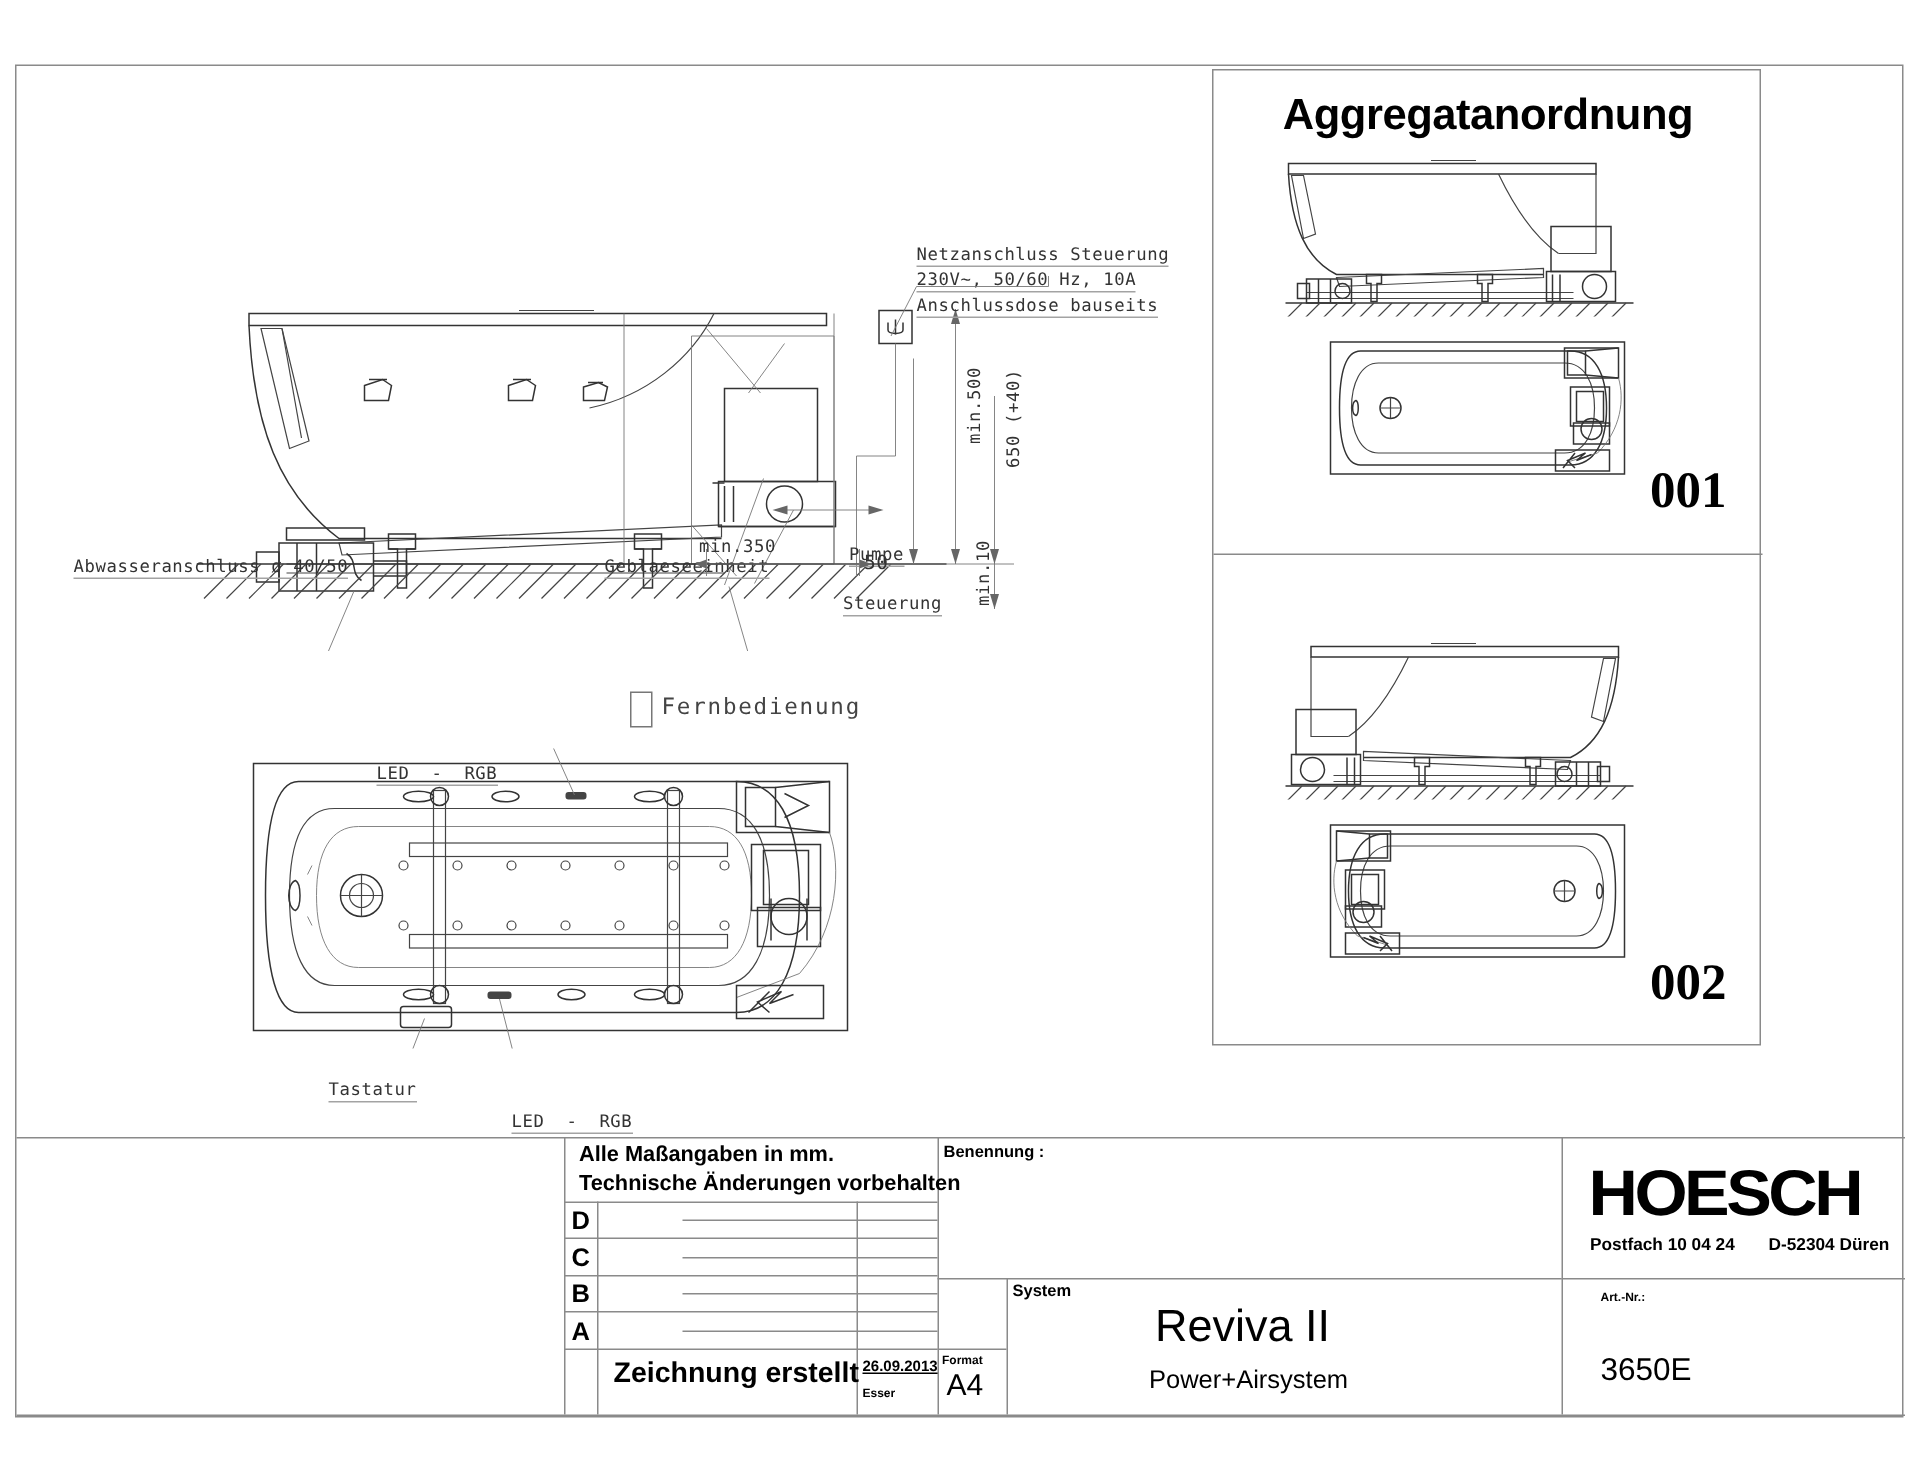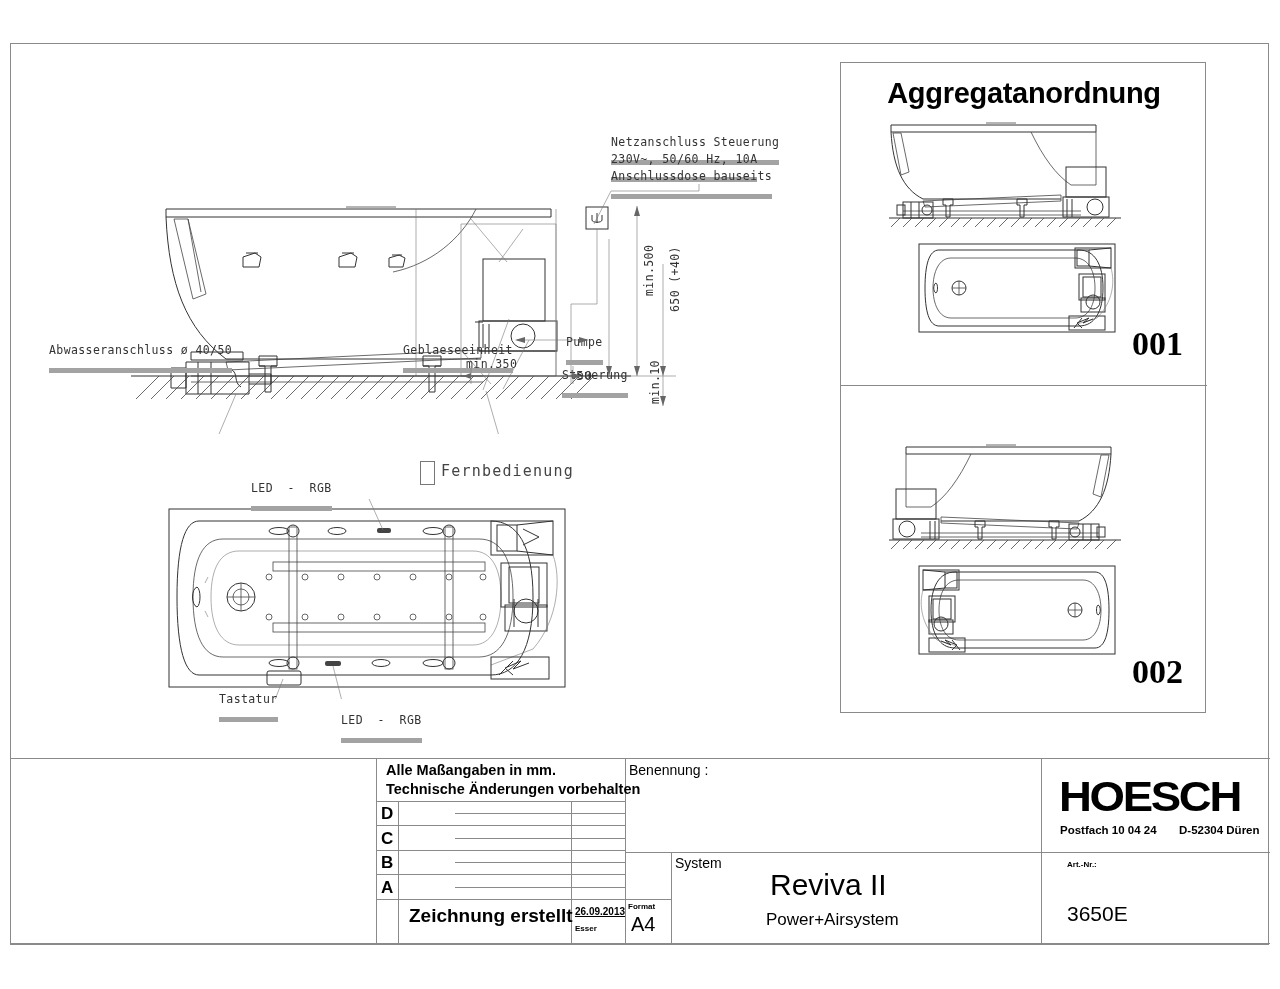--- a/index.html
+++ b/index.html
@@ -7,22 +7,22 @@
   body{width:1280px;height:989px;position:relative;overflow:hidden;
        font-family:"Liberation Sans",sans-serif;color:#000;}
 
   .sheet{position:absolute;left:10px;top:43px;width:1259px;height:902px;
          border:1.5px solid #8a8a8a;box-sizing:border-box;background:#fff;}
 
   
   .draw-area{position:absolute;left:0;top:0;width:1259px;height:714px;}
 
   
-  .agg-panel{position:absolute;left:797px;top:18px;width:366px;height:651px;
-             border:1.3px solid #8a8a8a;box-sizing:border-box;margin-left:32px;}
+  .agg-panel{position:absolute;left:797px;top:2px;width:366px;height:651px;
+             border:1.3px solid #8a8a8a;box-sizing:border-box;}
   .agg-title{position:absolute;left:0;top:14px;width:366px;text-align:center;
              font-size:29px;font-weight:700;letter-spacing:-0.3px;}
   .agg-divider{position:absolute;left:0;top:322px;width:366px;height:0;
                border-top:1.2px solid #8a8a8a;}
   .agg-num{position:absolute;font-size:34px;font-weight:700;right:22px;font-family:Liberation Serif, serif;}
   .agg-num.n1{top:262px;}
   .agg-num.n2{top:590px;}
 
   
   .tblock{position:absolute;left:0;top:714px;width:1259px;height:186px;}
@@ -30,34 +30,34 @@
   .tb-h{height:1.2px;}
   .tb-v{width:1.2px;}
 
   .tx{position:absolute;white-space:pre;}
 
   .t-note{font-size:14.5px;font-weight:700;}
   .t-rev{font-size:17px;font-weight:700;}
   .t-zeich{font-size:19px;font-weight:700;}
   .t-tiny{font-size:10px;font-weight:700;}
   .t-micro{font-size:8px;font-weight:700;}
-  .t-benen{font-size:14px;font-weight:400;}
+  .t-benen{font-size:11px;font-weight:700;}
   .t-big{font-size:25px;font-weight:400;}
   .t-sys{font-size:30px;font-weight:400;}
   .t-sub{font-size:17px;font-weight:400;}
   .t-a4{font-size:20px;font-weight:400;}
   .t-art{font-size:21px;font-weight:400;}
   .logo{font-size:43px;font-weight:700;letter-spacing:-2.2px;
         transform:scaleX(1.06);transform-origin:left center;}
   .logo-sub{font-size:11.5px;font-weight:700;}
 
   
   .cad{position:absolute;font-family:"DejaVu Sans Mono",monospace;
        font-size:11.5px;color:#333;letter-spacing:0.4px;white-space:pre;}
-  .cad.u{border-bottom:5px solid #a3a3a3;padding-bottom:11px;}
+  .cad.u{border-bottom:1px solid #a3a3a3;padding-bottom:1px;margin-top:27px;}
   .cad.lg{font-size:15px;letter-spacing:1.2px;color:#444;}
   .vert{transform-origin:left top;}
 
   svg{display:block;}
   .ln{stroke:#444;stroke-width:0.8;fill:none;}
   .ln2{stroke:#333;stroke-width:1;fill:none;}
   .thin{stroke:#777;stroke-width:0.6;fill:none;}
   .hatch{stroke:#444;stroke-width:0.8;}
 </style>
 </head>

